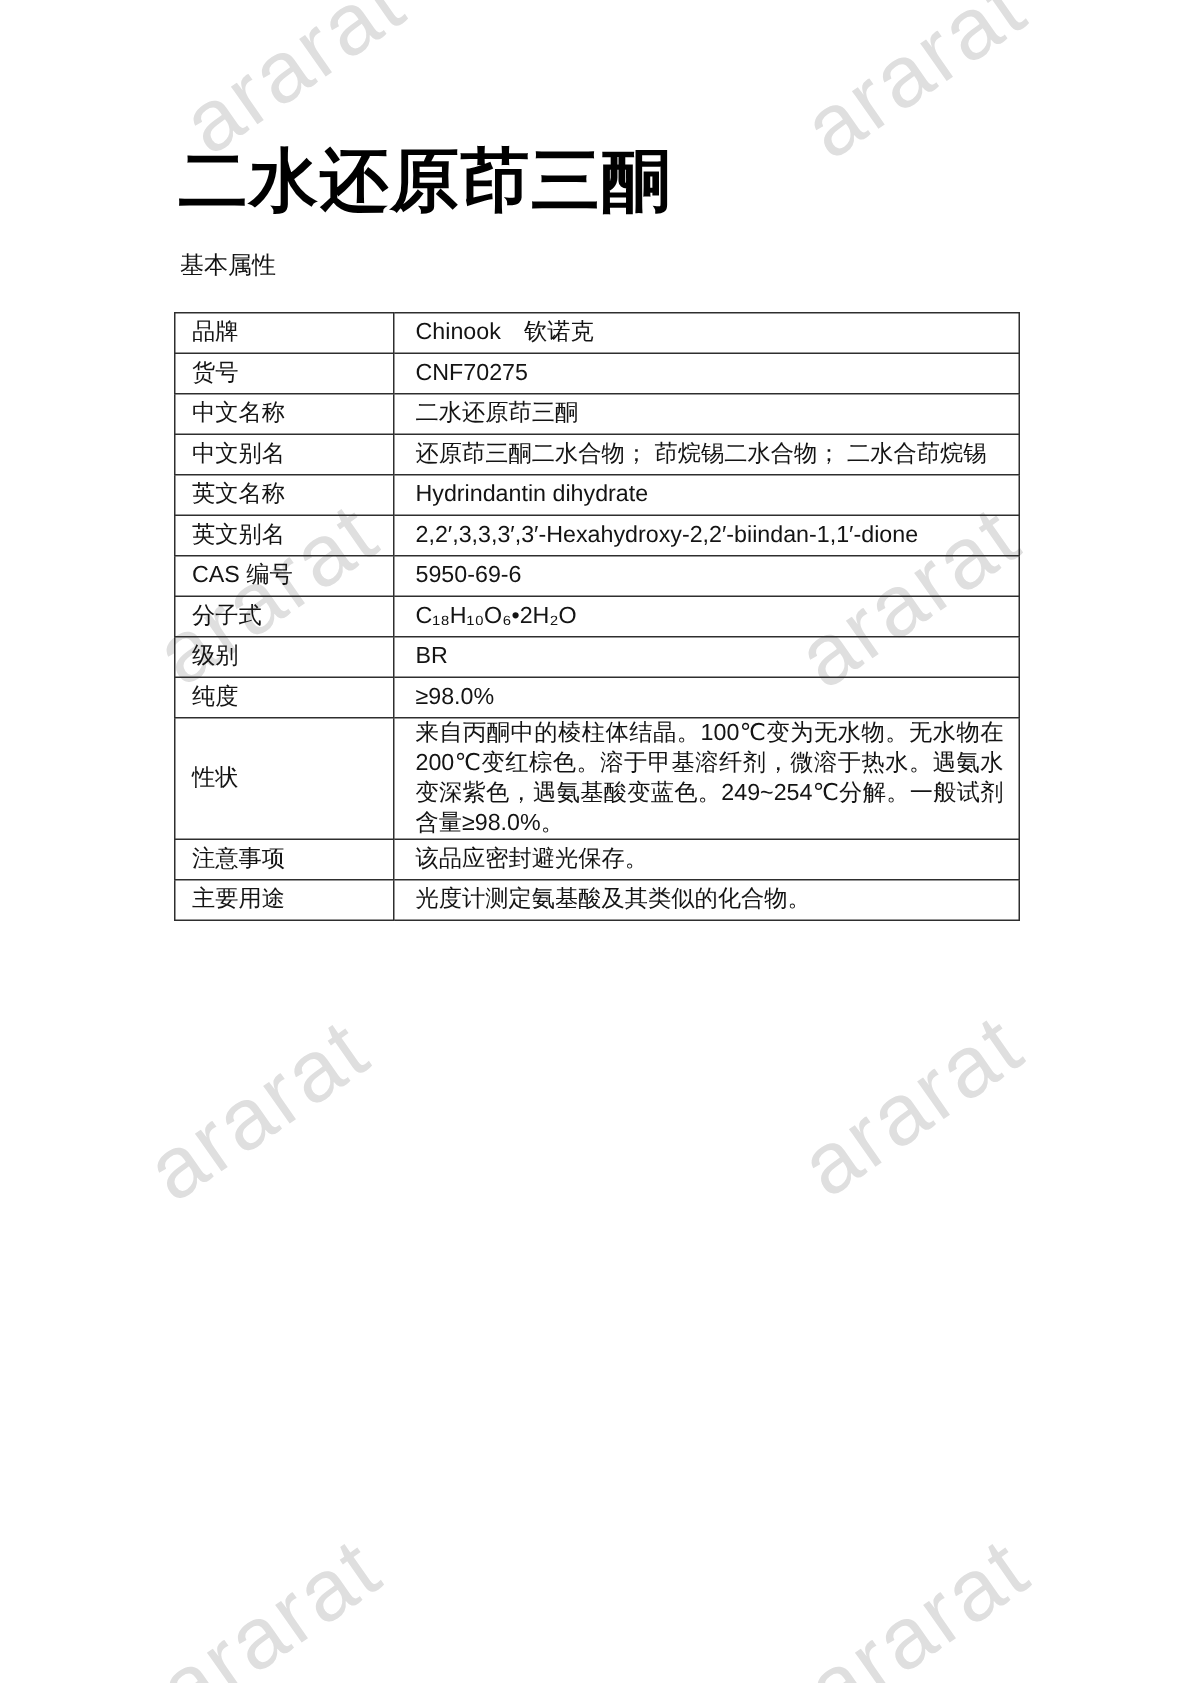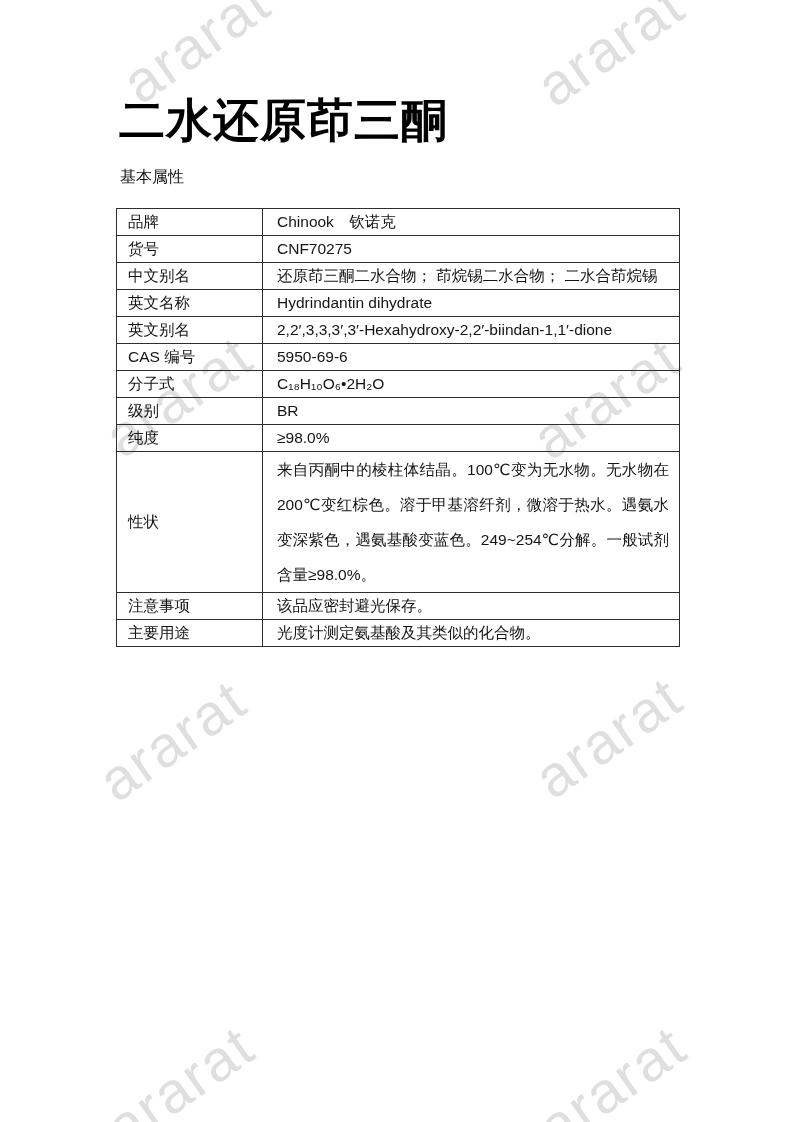--- a/index.html
+++ b/index.html
@@ -65,21 +65,21 @@
     border: 1px solid var(--border);
     height: 27px;
     line-height: 20px;
     vertical-align: middle;
     background: transparent;
     overflow: hidden;
   }
   td.label-cell { padding: 0 4px 0 11px; }
   td.value-cell { padding: 0 10px 0 14px; }
   tr.multiline td.value-cell {
-    line-height: 35px;
+    line-height: 20px;
     padding-top: 0;
     padding-bottom: 0;
     text-align: justify;
   }
 </style>
 </head>
 <body>
 
 <div class="page">
 
@@ -104,20 +104,24 @@
           <col class="c2">
         </colgroup>
       <tbody>
           <tr>
             <td class="label-cell">品牌</td>
             <td class="value-cell">Chinook　钦诺克</td>
           </tr>
           <tr>
             <td class="label-cell">货号</td>
             <td class="value-cell">CNF70275</td>
+          </tr>
+          <tr>
+            <td class="label-cell">中文名称</td>
+            <td class="value-cell">二水还原茚三酮</td>
           </tr>
           <tr>
             <td class="label-cell">中文别名</td>
             <td class="value-cell">还原茚三酮二水合物； 茚烷锡二水合物； 二水合茚烷锡</td>
           </tr>
           <tr>
             <td class="label-cell">英文名称</td>
             <td class="value-cell">Hydrindantin dihydrate</td>
           </tr>
           <tr>

